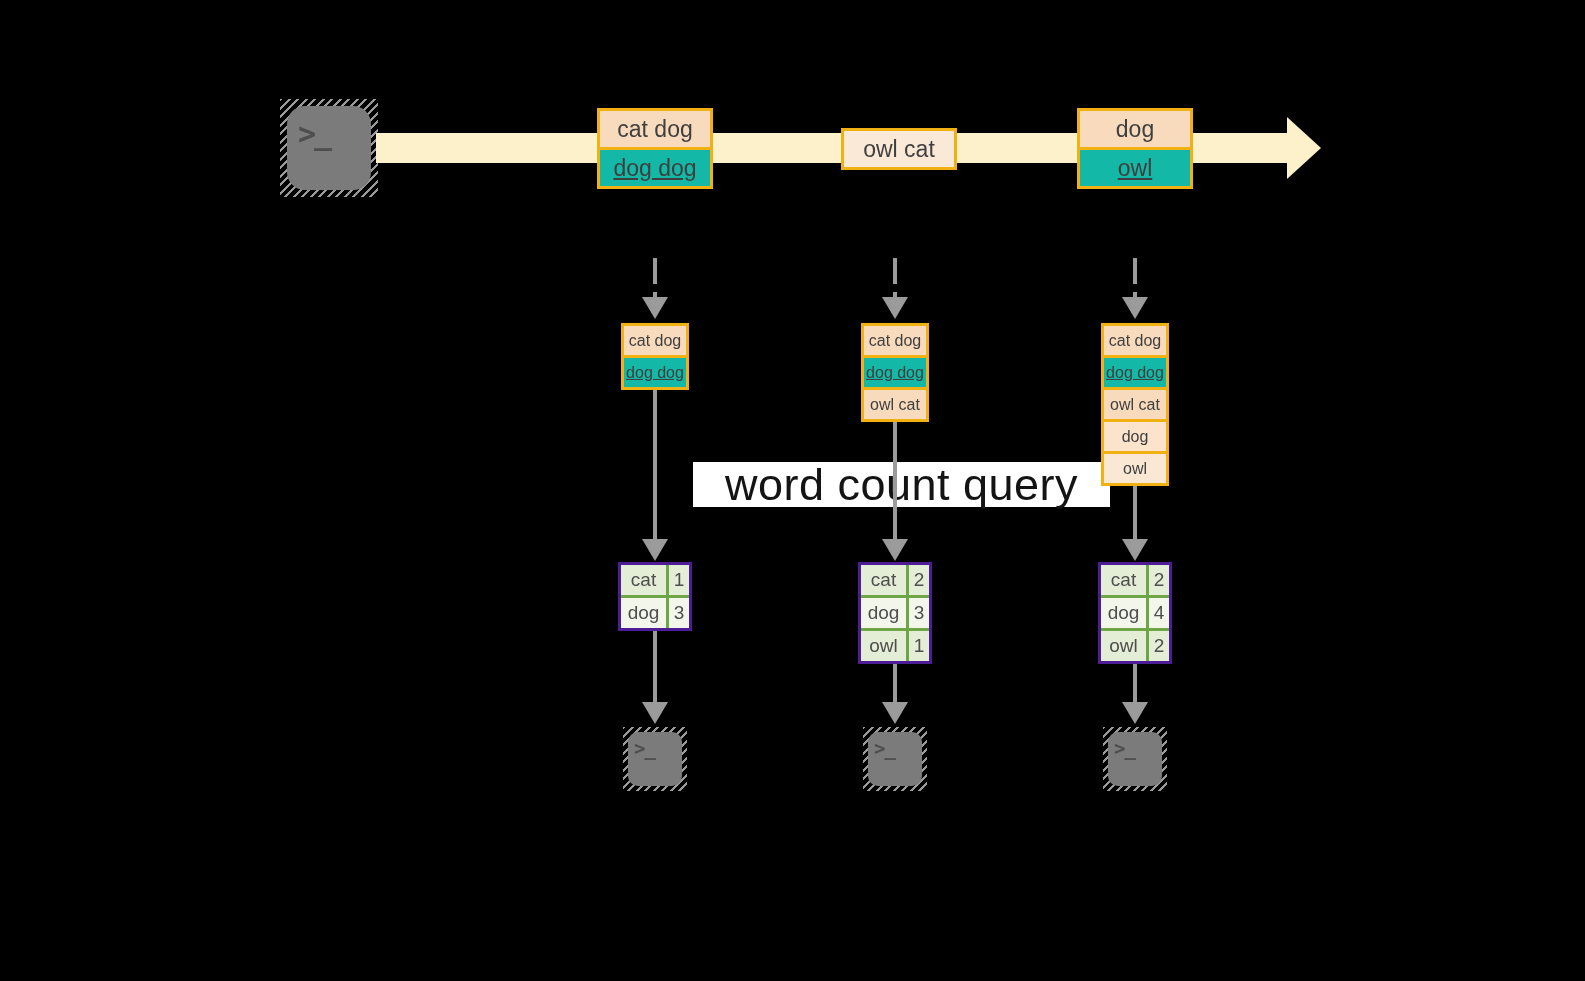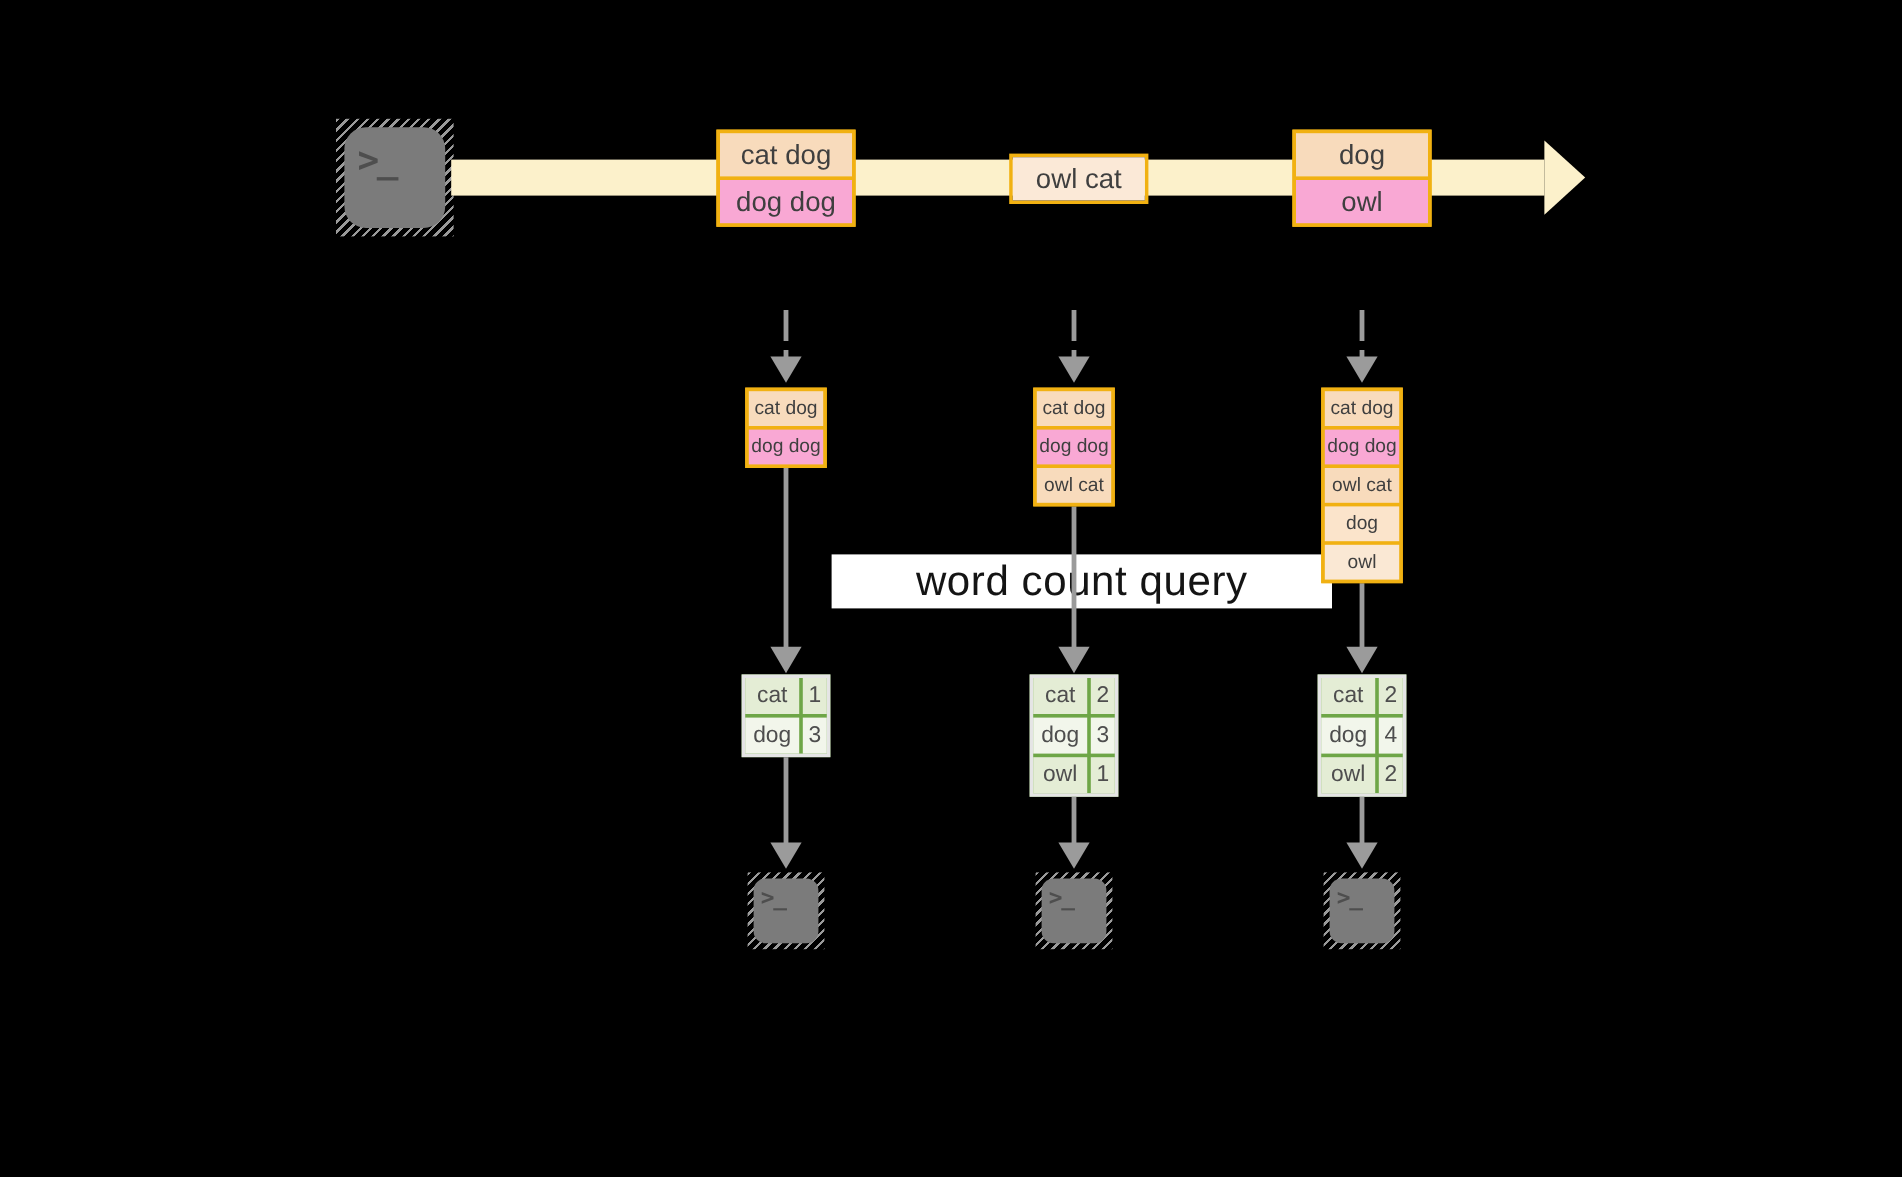--- a/index.html
+++ b/index.html
@@ -45,21 +45,21 @@
     z-index: 3;
   }
   .amber-box .row {
     display: flex; align-items: center; justify-content: center;
     color: #3f3f3f;
   }
   .amber-box .row + .row { margin-top: 3px; }
   .msg .row { height: 36px; font-size: 23px; }
   .stack .row { height: 29px; font-size: 16px; }
   .t-peach { background: #f8dbbc; text-align: right; }
-  .t-cream { background: #f9a8d4; }
+  .t-cream { background: #14b8a6; text-decoration: underline; }
   .t-soft  { background: #fbe9d7; }
   .t-mid   { background: #fbe4cb; }
   .t-light { background: #fae8d4; }
 
   
   .dash-line {
     width: 4px;
     background: repeating-linear-gradient(to bottom, #9b9b9b 0 26px, rgba(0,0,0,0) 26px 34px);
     z-index: 2;
   }
@@ -69,27 +69,27 @@
     border-left: 13px solid transparent;
     border-right: 13px solid transparent;
     border-top: 22px solid #9b9b9b;
     z-index: 2;
   }
 
   
   .query-label {
     background: #ffffff;
     display: flex; align-items: center; justify-content: center;
-    color: #141414; font-size: 35px; font-weight: 300;
+    color: #141414; font-size: 45px; font-weight: 300;
     z-index: 1; letter-spacing: 0.5px;
   }
 
   
   .count-table {
-    border: 3px solid #e5e5e5; box-sizing: border-box;
+    border: 3px solid #4c1d95; box-sizing: border-box;
     background: #6ea647; z-index: 2;
   }
   .count-table .trow { display: flex; }
   .count-table .trow + .trow { margin-top: 3px; }
   .count-table .cell {
     height: 30px; display: flex; align-items: center; justify-content: center;
     color: #4e4e4e; font-size: 19px;
   }
   .count-table .word { width: 45px; margin-right: 3px; }
   .count-table .cnt  { width: 20px; }

